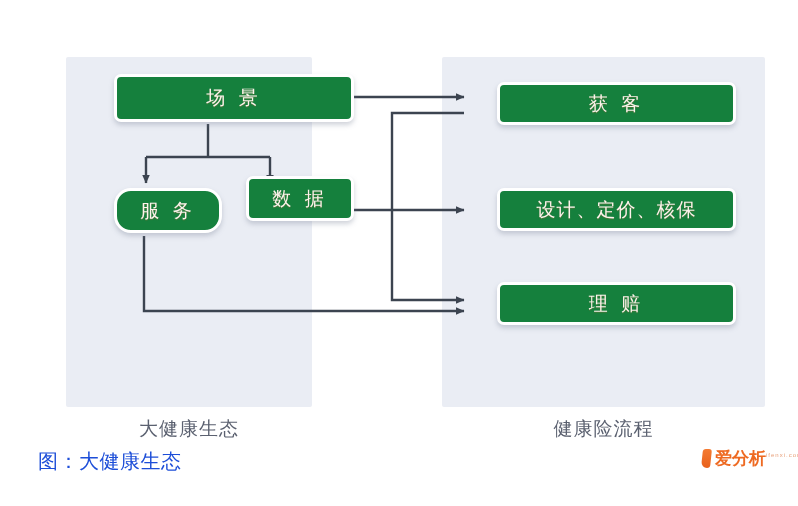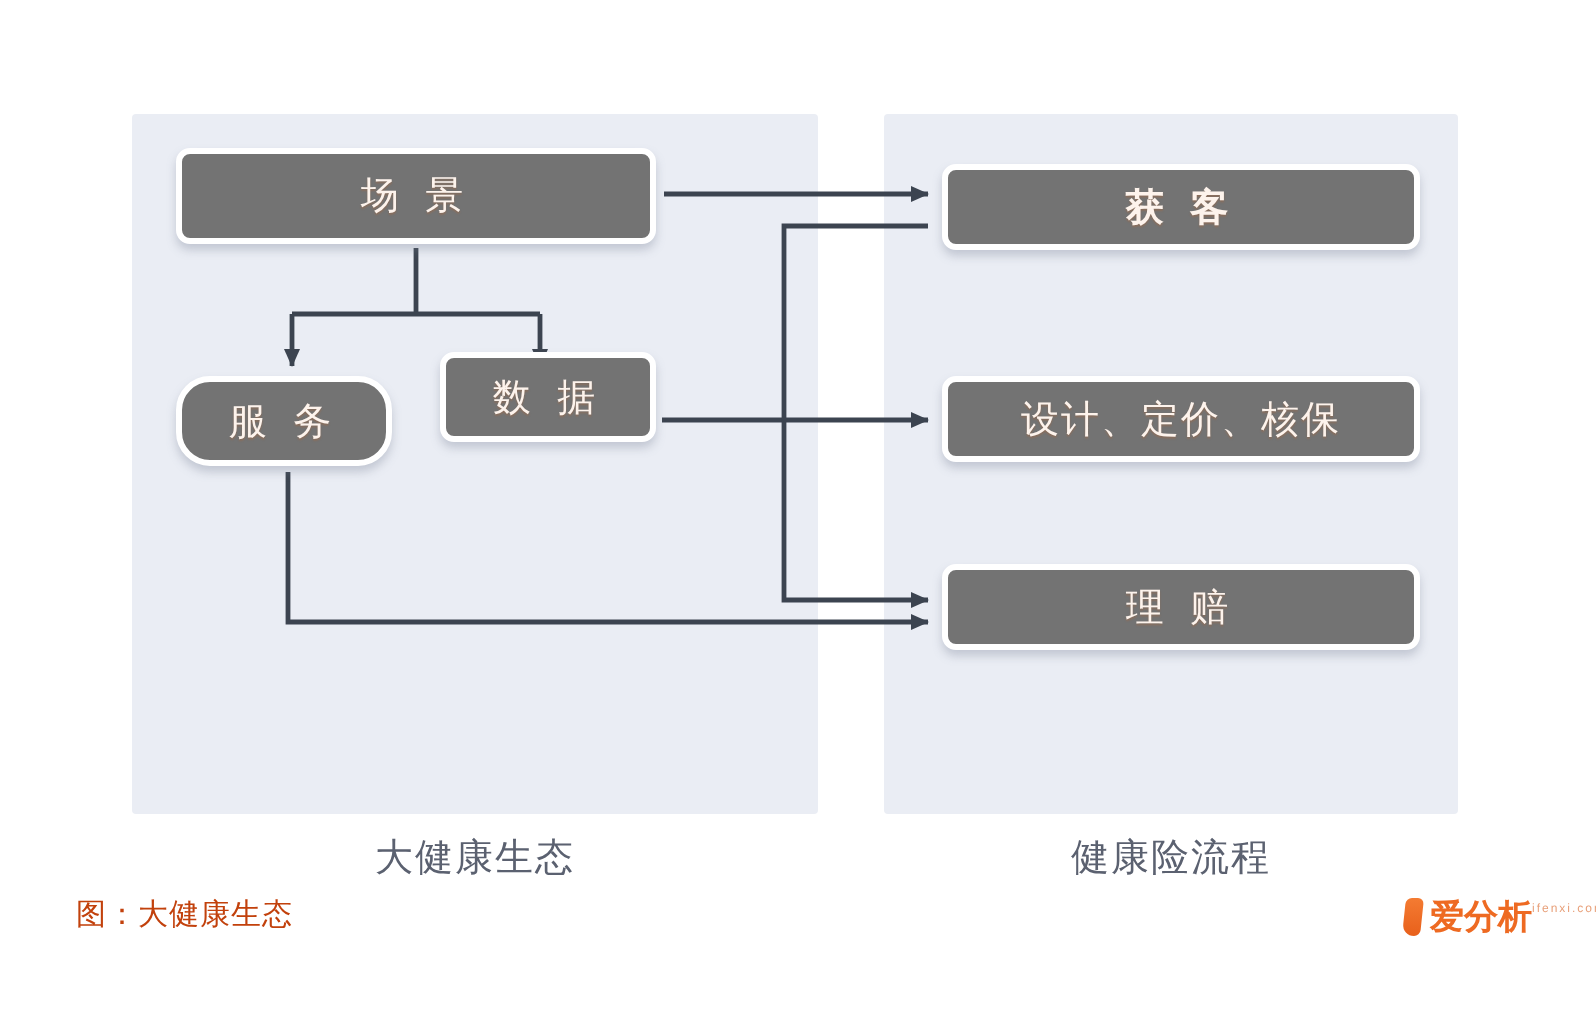--- a/index.html
+++ b/index.html
@@ -22,81 +22,82 @@
     height: 506px;
     background: #ffffff;
   }
 
   
   .panel {
     position: absolute;
     background: #eaedf4;
     border-radius: 2px;
   }
-  #panel-left  { left: 66px;  top: 57px; width: 343px; height: 350px; }
-  #panel-right { left: 442px; top: 57px; width: 287px; height: 350px; }
+  #panel-left  { left: 66px;  top: 57px; width: 246px; height: 350px; }
+  #panel-right { left: 442px; top: 57px; width: 287px; height: 350px; padding-left: 36px; }
 
   .panel-label {
     position: absolute;
     left: 0;
     width: 100%;
     text-align: center;
     font-size: 19px;
     color: #5b6170;
     letter-spacing: 1px;
     white-space: nowrap;
   }
   #panel-left  .panel-label { top: 359px; }
   #panel-right .panel-label { top: 359px; }
 
   
   .node {
     position: absolute;
-    background: #737373;
+    background: #15803d;
     border: 3px solid #ffffff;
     border-radius: 7px;
     box-shadow: 0 3px 5px rgba(120,130,150,0.35);
     box-sizing: border-box;
     display: flex;
     align-items: center;
     justify-content: center;
     color: #fdf3ec;
     font-size: 19px;
     letter-spacing: 4px;
     text-shadow: 0 1px 1px rgba(180,100,50,0.35);
     z-index: 5;
+    margin-left: 26px;
   }
 
   #node-changjing { left: 88px;  top: 74px;  width: 240px; height: 48px; }
   #node-fuwu      { left: 88px;  top: 188px; width: 108px; height: 45px; border-radius: 17px; }
   #node-shuju     { left: 220px; top: 176px; width: 108px; height: 45px; }
 
-  #node-huoke     { left: 471px; top: 82px;  width: 239px; height: 43px; font-weight: bold; }
+  #node-huoke     { left: 471px; top: 82px;  width: 239px; height: 43px; }
   #node-sheji     { left: 471px; top: 188px; width: 239px; height: 43px; }
   #node-lipei     { left: 471px; top: 282px; width: 239px; height: 43px; }
 
   #node-sheji { letter-spacing: 1px; }
 
   
   #connectors {
     position: absolute;
     left: 0; top: 0;
     width: 798px;
     height: 506px;
     z-index: 3;
     pointer-events: none;
   }
 
   
   #caption {
     position: absolute;
     left: 38px;
     top: 448px;
-    font-size: 15px;
-    color: #c2410c;
+    font-size: 20px;
+    color: #1d4ed8;
     letter-spacing: 0.5px;
     white-space: nowrap;
   }
 
   
   #logo {
     position: absolute;
     left: 702px;
     top: 443px;
     width: 68px;

